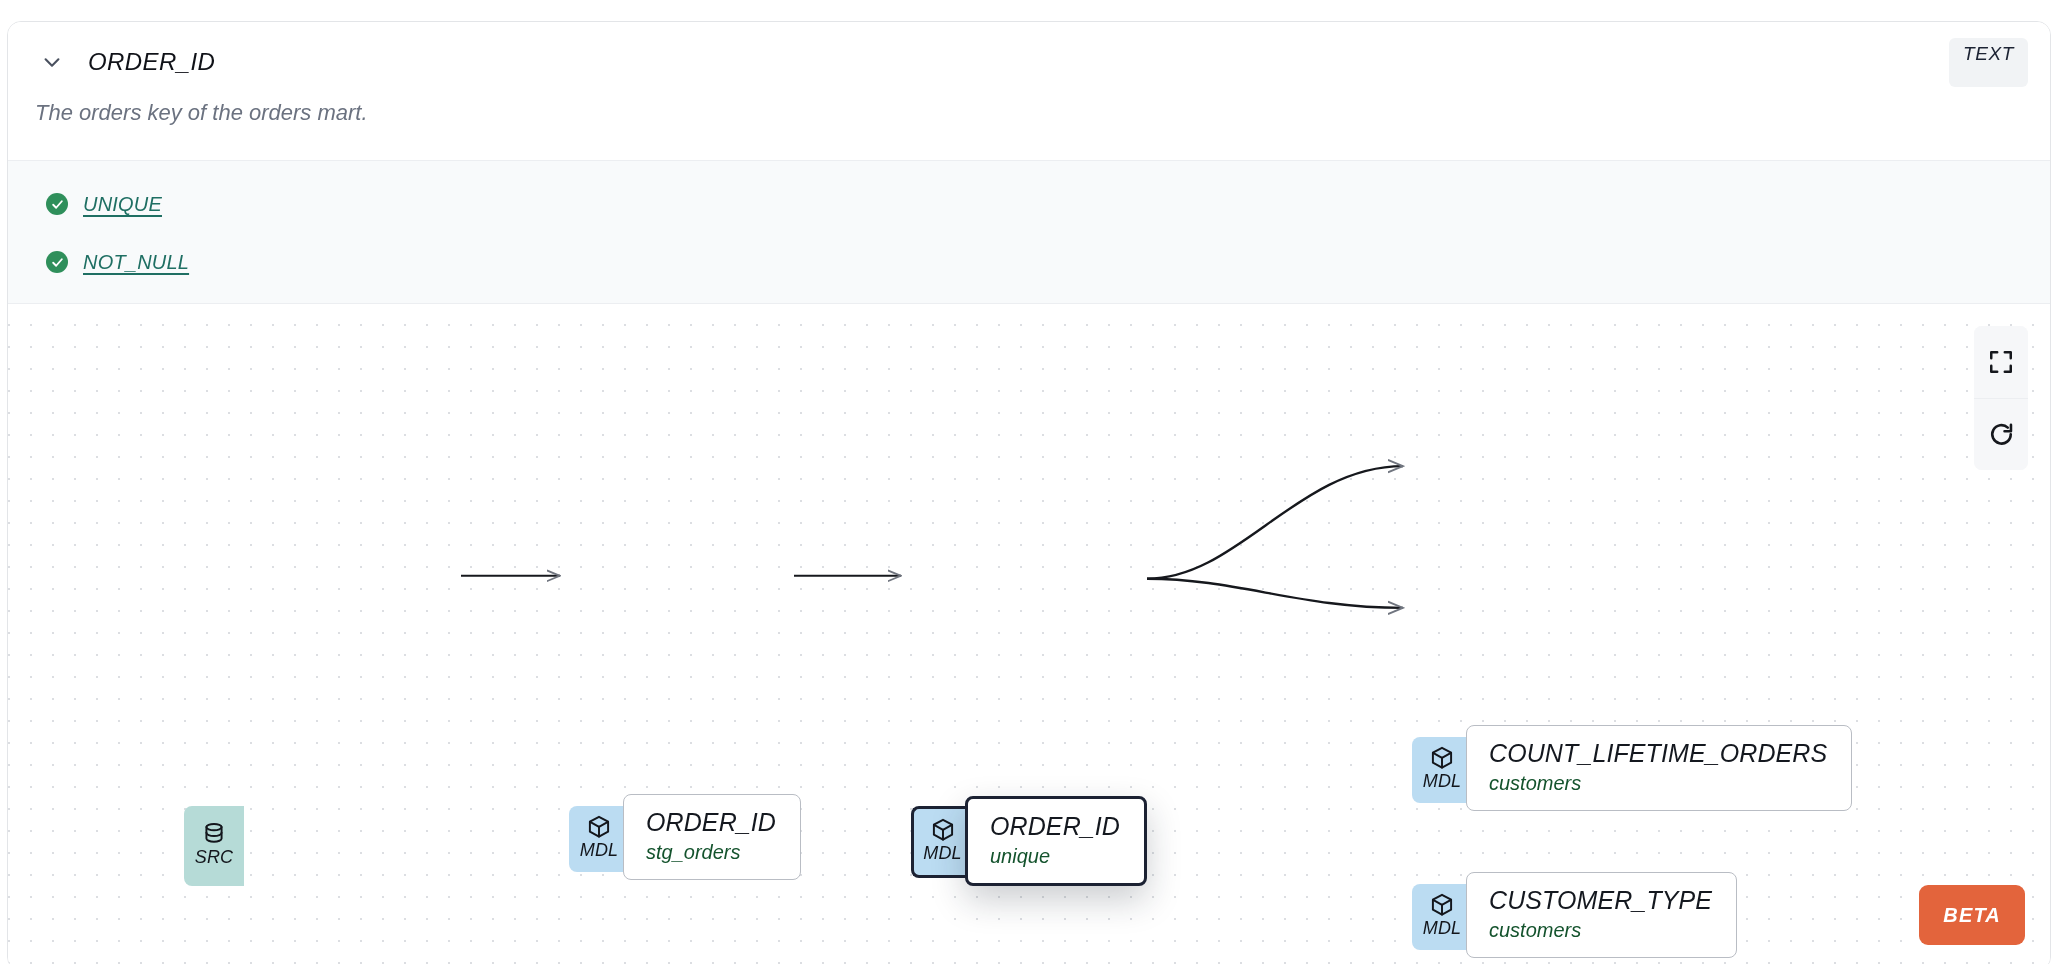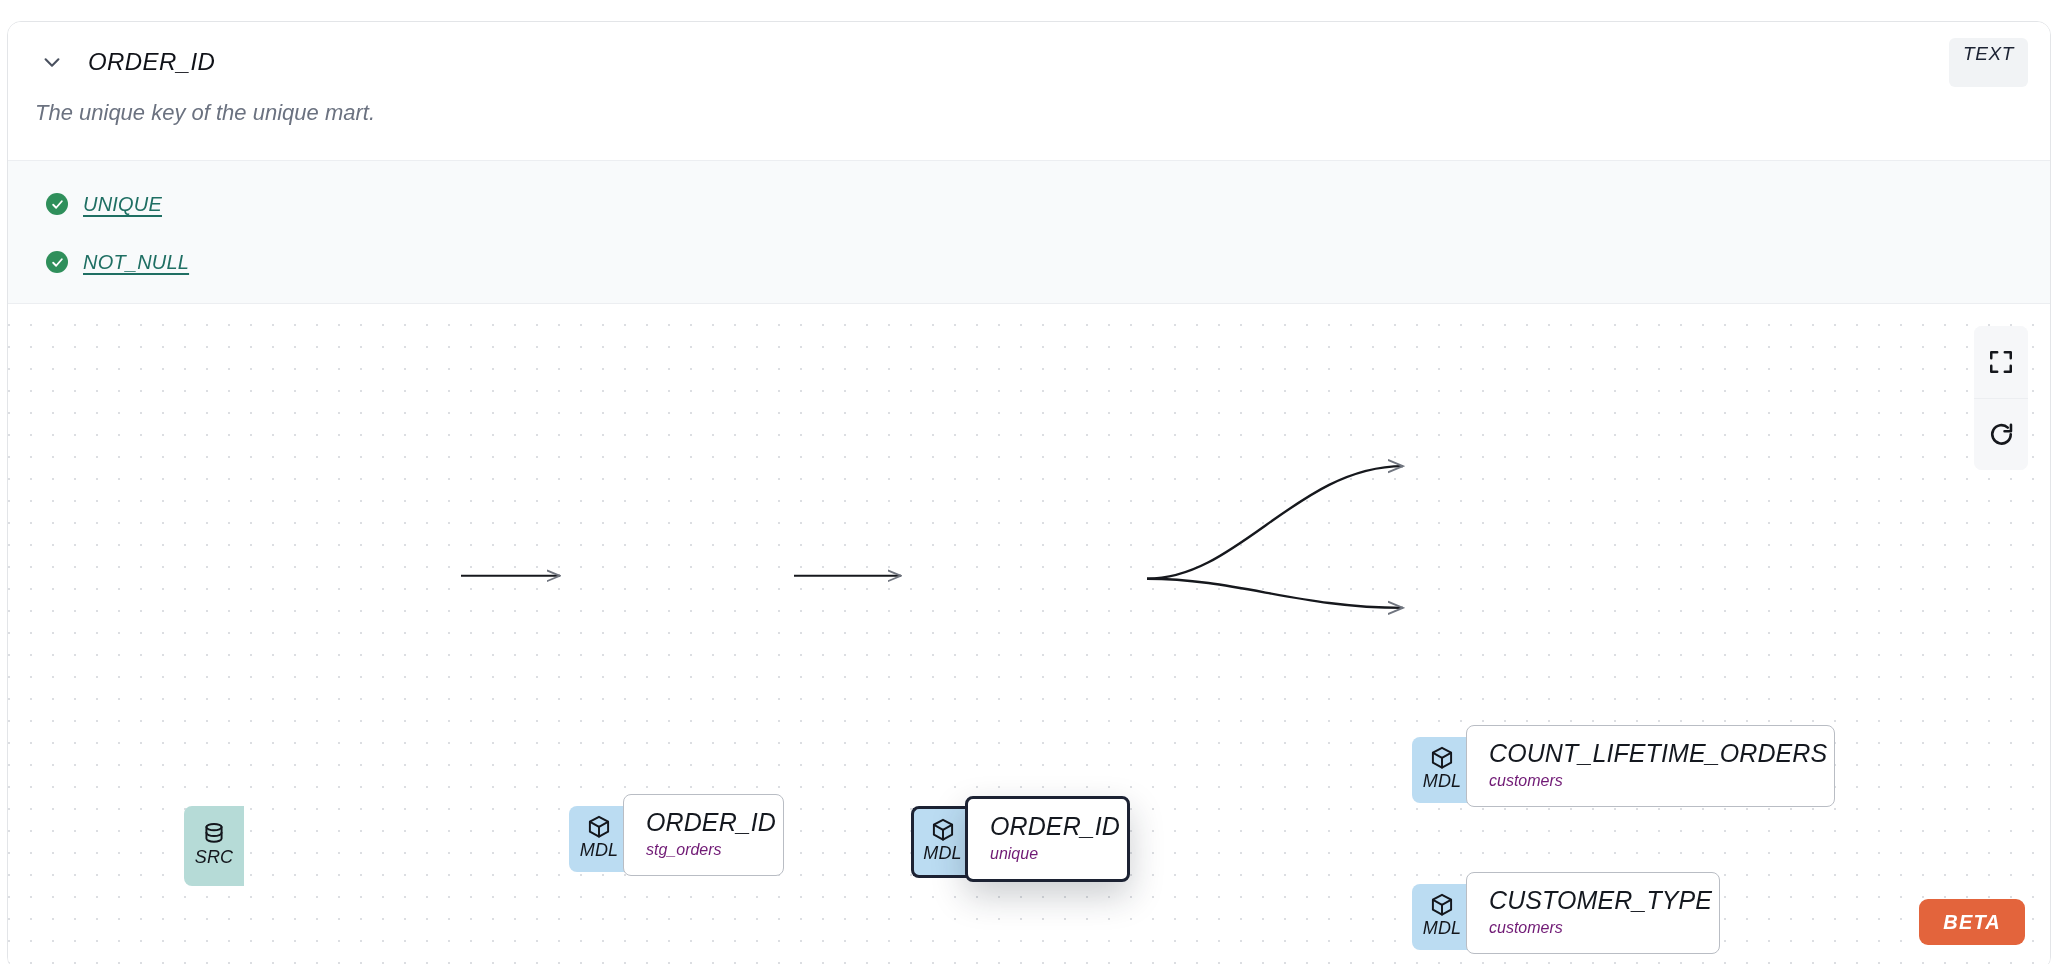--- a/index.html
+++ b/index.html
@@ -175,38 +175,38 @@
     color: #13161c;
     line-height: 1;
     letter-spacing: 0.2px;
   }
 
   .node-body {
     background: #ffffff;
     border: 1px solid #b9bdc4;
     border-radius: 8px;
     margin-left: -6px;
-    padding: 14px 7px 16px 22px;
+    padding: 14px 24px 16px 22px;
     display: flex;
     flex-direction: column;
     justify-content: center;
     gap: 6px;
     position: relative;
     z-index: 2;
   }
   .node-name {
     font-size: 25px;
     color: #14181f;
     line-height: 1.08;
     white-space: nowrap;
     letter-spacing: 0.1px;
   }
   .node-sub {
-    font-size: 16px;
-    color: #701a75;
+    font-size: 20px;
+    color: #14532d;
     line-height: 1.05;
     white-space: nowrap;
   }
 
   
   .node.selected .node-tag { margin-top: 10px; }
   .node.selected .node-body {
     border: 3px solid #1c2233;
     box-shadow: 0 14px 34px rgba(25,30,45,0.22);
   }
@@ -245,21 +245,21 @@
   
   .beta-badge {
     position: absolute;
     right: 25px;
     bottom: 25px;
     background: #e3643c;
     color: #ffffff;
     font-size: 20px;
     font-weight: 700;
     letter-spacing: 1.2px;
-    padding: 13px 24px;
+    padding: 20px 24px;
     border-radius: 9px;
     line-height: 1;
     cursor: pointer;
     z-index: 5;
   }
 </style>
 </head>
 <body>
 
 <div id="app">
@@ -268,21 +268,21 @@
     <div class="header">
       <div class="chevron-btn">
         <svg width="22" height="22" viewBox="0 0 24 24" fill="none" stroke="#4b5260" stroke-width="2.3" stroke-linecap="round" stroke-linejoin="round">
           <polyline points="5,9 12,16 19,9"></polyline>
         </svg>
       </div>
       <div class="col-title">ORDER_ID</div>
       <div class="type-badge">TEXT</div>
     </div>
 
-    <div class="description">The unique key of the unique mart.</div>
+    <div class="description">The orders key of the orders mart.</div>
 
     <div class="tests">
 
       <div class="test-row">
         <span class="check-icon">
           <svg width="13" height="13" viewBox="0 0 24 24" fill="none" stroke="#ffffff" stroke-width="3.4" stroke-linecap="round" stroke-linejoin="round">
             <polyline points="4,12.5 9.5,18 20,6"></polyline>
           </svg>
         </span>
         <a class="test-link" href="#">UNIQUE</a>

